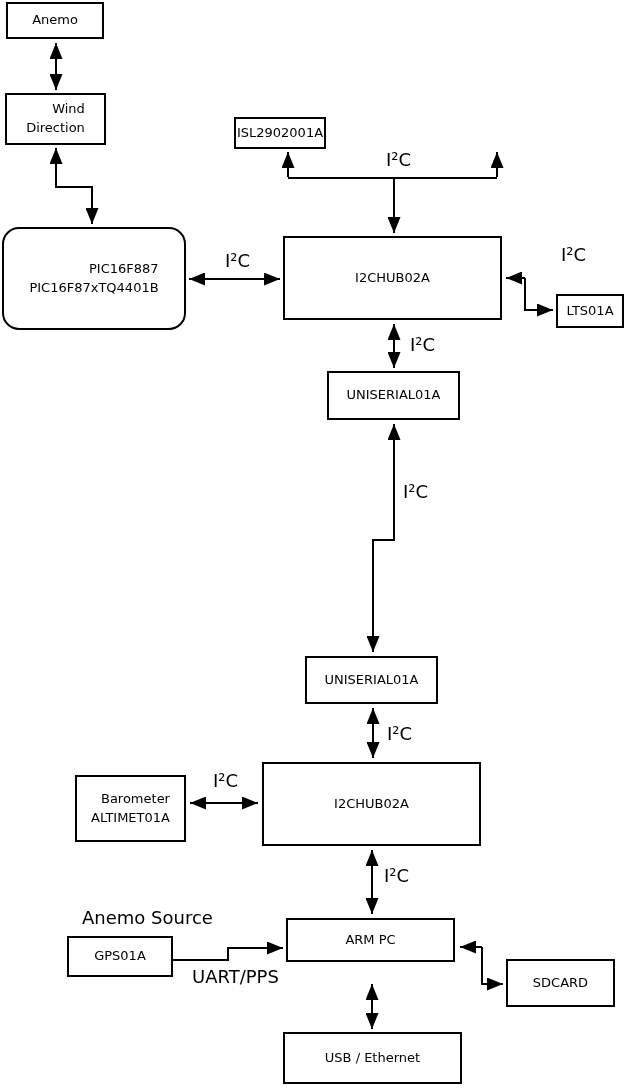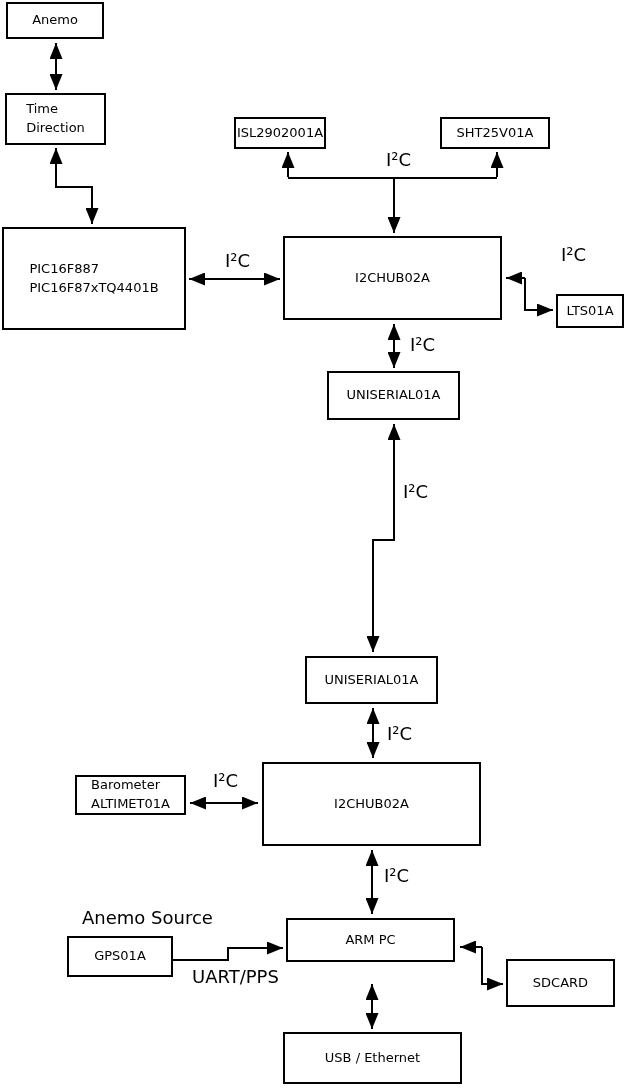--- a/index.html
+++ b/index.html
@@ -24,45 +24,45 @@
     height: 1089px;
   }
   .node {
     position: absolute;
     box-sizing: border-box;
     border: 2px solid #000000;
     background: #ffffff;
     display: flex;
     align-items: center;
     justify-content: center;
-    text-align: left;
+    text-align: right;
     font-size: 13px;
     line-height: 1.45;
     white-space: pre-line;
     z-index: 2;
   }
   .edge-label {
     position: absolute;
     font-size: 18px;
     line-height: 1;
     white-space: nowrap;
     z-index: 3;
   }
   
   .n-anemo        { left: 6px;   top: 2px;    width: 98px;  height: 37px; }
   .n-wind         { left: 5px;   top: 93px;   width: 101px; height: 52px; }
-  .n-pic          { left: 2px;   top: 227px;  width: 184px; height: 103px; }
+  .n-pic          { left: 2px;   top: 227px;  width: 184px; height: 103px; border-radius: 17px; }
   .n-isl          { left: 234px; top: 117px;  width: 92px; height: 32px; }
   .n-sht          { left: 440px; top: 117px;  width: 110px; height: 32px; }
   .n-hub1         { left: 283px; top: 236px;  width: 219px; height: 84px; }
   .n-lts          { left: 556px; top: 294px;  width: 68px;  height: 34px; }
   .n-uni1         { left: 327px; top: 371px;  width: 133px; height: 49px; }
   .n-uni2         { left: 305px; top: 656px;  width: 133px; height: 48px; }
   .n-hub2         { left: 262px; top: 762px;  width: 219px; height: 84px; }
-  .n-baro         { left: 75px;  top: 775px;  width: 111px; height: 40px; }
+  .n-baro         { left: 75px;  top: 775px;  width: 111px; height: 67px; }
   .n-gps          { left: 67px;  top: 936px;  width: 106px; height: 41px; }
   .n-arm          { left: 286px; top: 918px;  width: 169px; height: 44px; }
   .n-sdcard       { left: 506px; top: 959px;  width: 109px; height: 48px; }
   .n-usb          { left: 283px; top: 1032px; width: 179px; height: 52px; }
   
   .l-i2c-pic-hub1   { left: 225px; top: 252px; }
   .l-i2c-bus-top    { left: 386px; top: 151px; }
   .l-i2c-lts        { left: 561px; top: 246px; }
   .l-i2c-hub1-uni1  { left: 410px; top: 336px; }
   .l-i2c-long       { left: 403px; top: 483px; }
@@ -112,26 +112,25 @@
       <polyline points="173,960 228,960 228,948 283,948" marker-end="url(#arw)"></polyline>
 
       <line x1="482" y1="947" x2="460" y2="947" marker-end="url(#arw)"></line>
       <polyline points="482,947 482,984 503,984" marker-end="url(#arw)"></polyline>
 
       <line x1="372" y1="984" x2="372" y2="1029" marker-start="url(#arw)" marker-end="url(#arw)"></line>
     </g>
   </svg>
 
   <div class="node n-anemo">Anemo</div>
-  <div class="node n-wind">Time
+  <div class="node n-wind">Wind
 Direction</div>
   <div class="node n-pic">PIC16F887
 PIC16F87xTQ4401B</div>
   <div class="node n-isl">ISL2902001A</div>
-  <div class="node n-sht">SHT25V01A</div>
   <div class="node n-hub1">I2CHUB02A</div>
   <div class="node n-lts">LTS01A</div>
   <div class="node n-uni1">UNISERIAL01A</div>
   <div class="node n-uni2">UNISERIAL01A</div>
   <div class="node n-hub2">I2CHUB02A</div>
   <div class="node n-baro">Barometer
 ALTIMET01A</div>
   <div class="node n-gps">GPS01A</div>
   <div class="node n-arm">ARM PC</div>
   <div class="node n-usb">USB / Ethernet</div>

